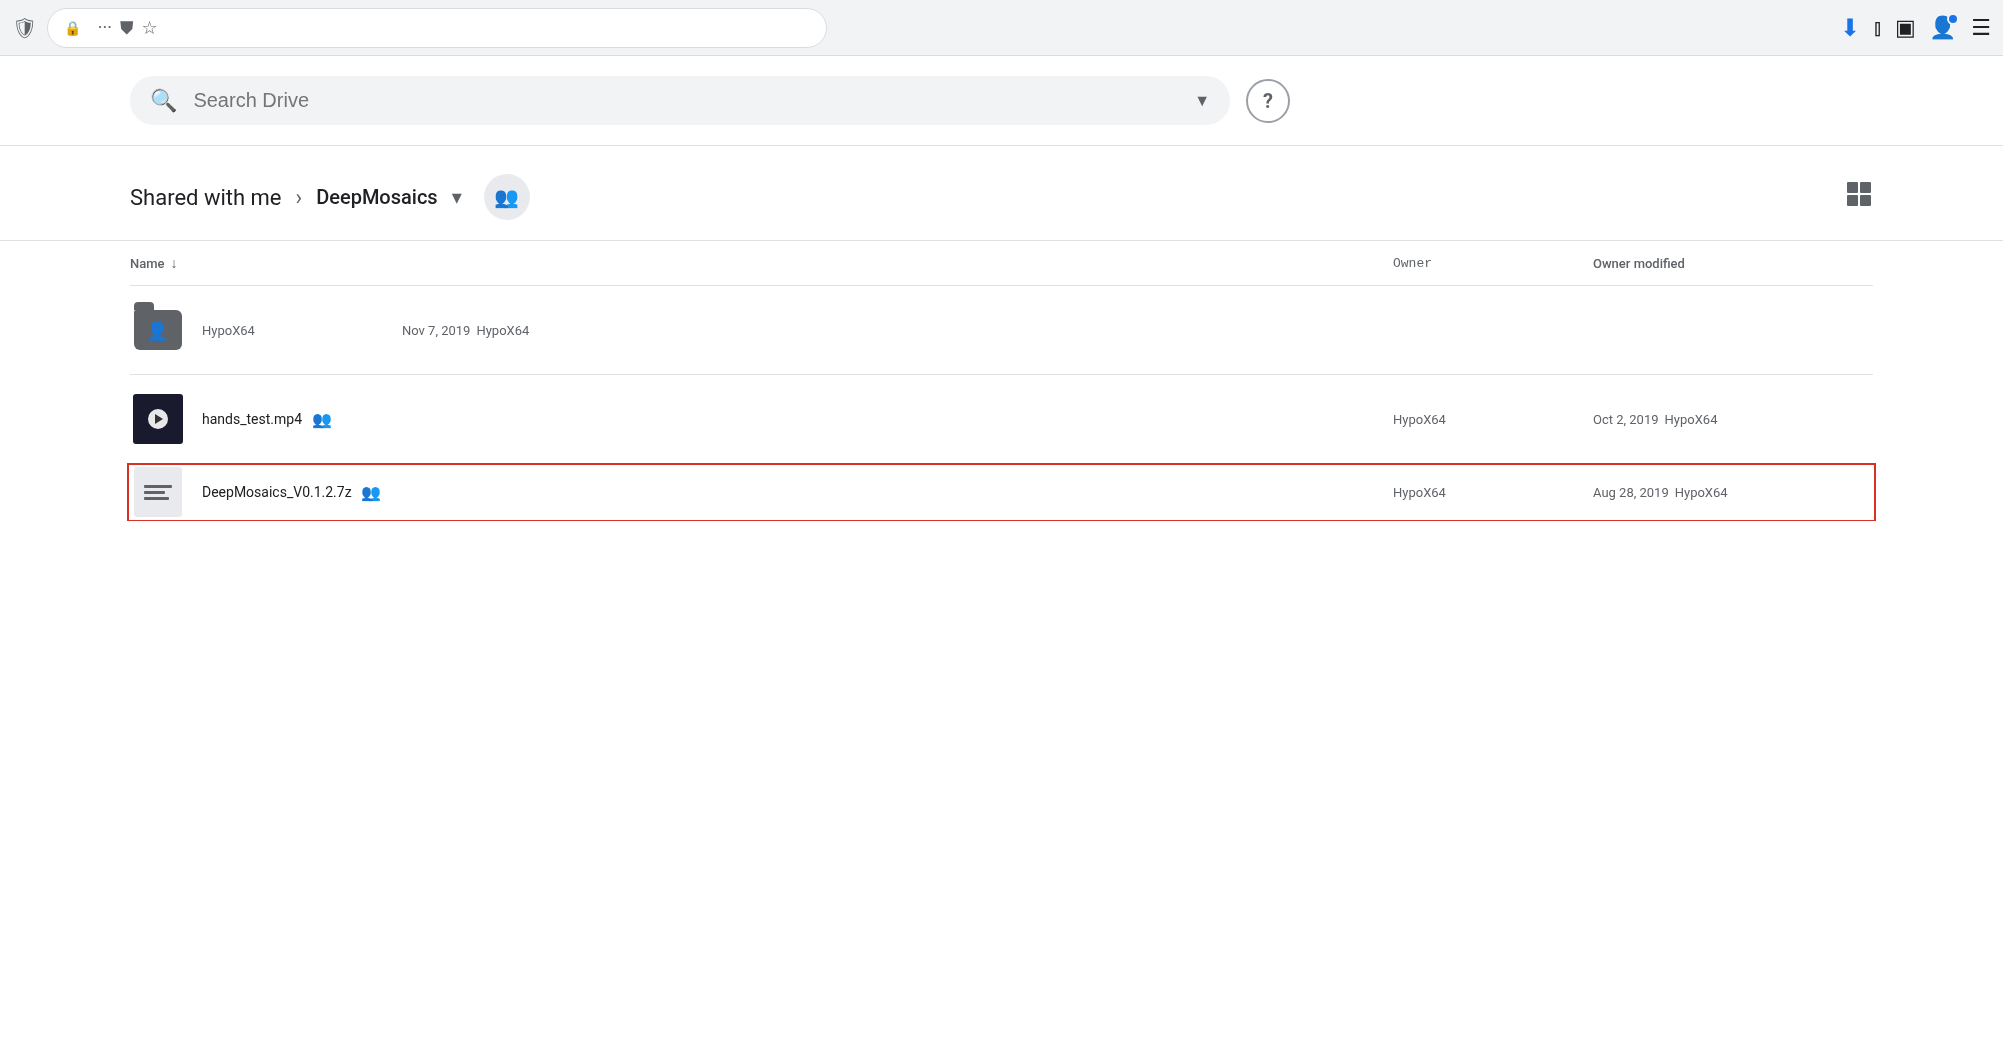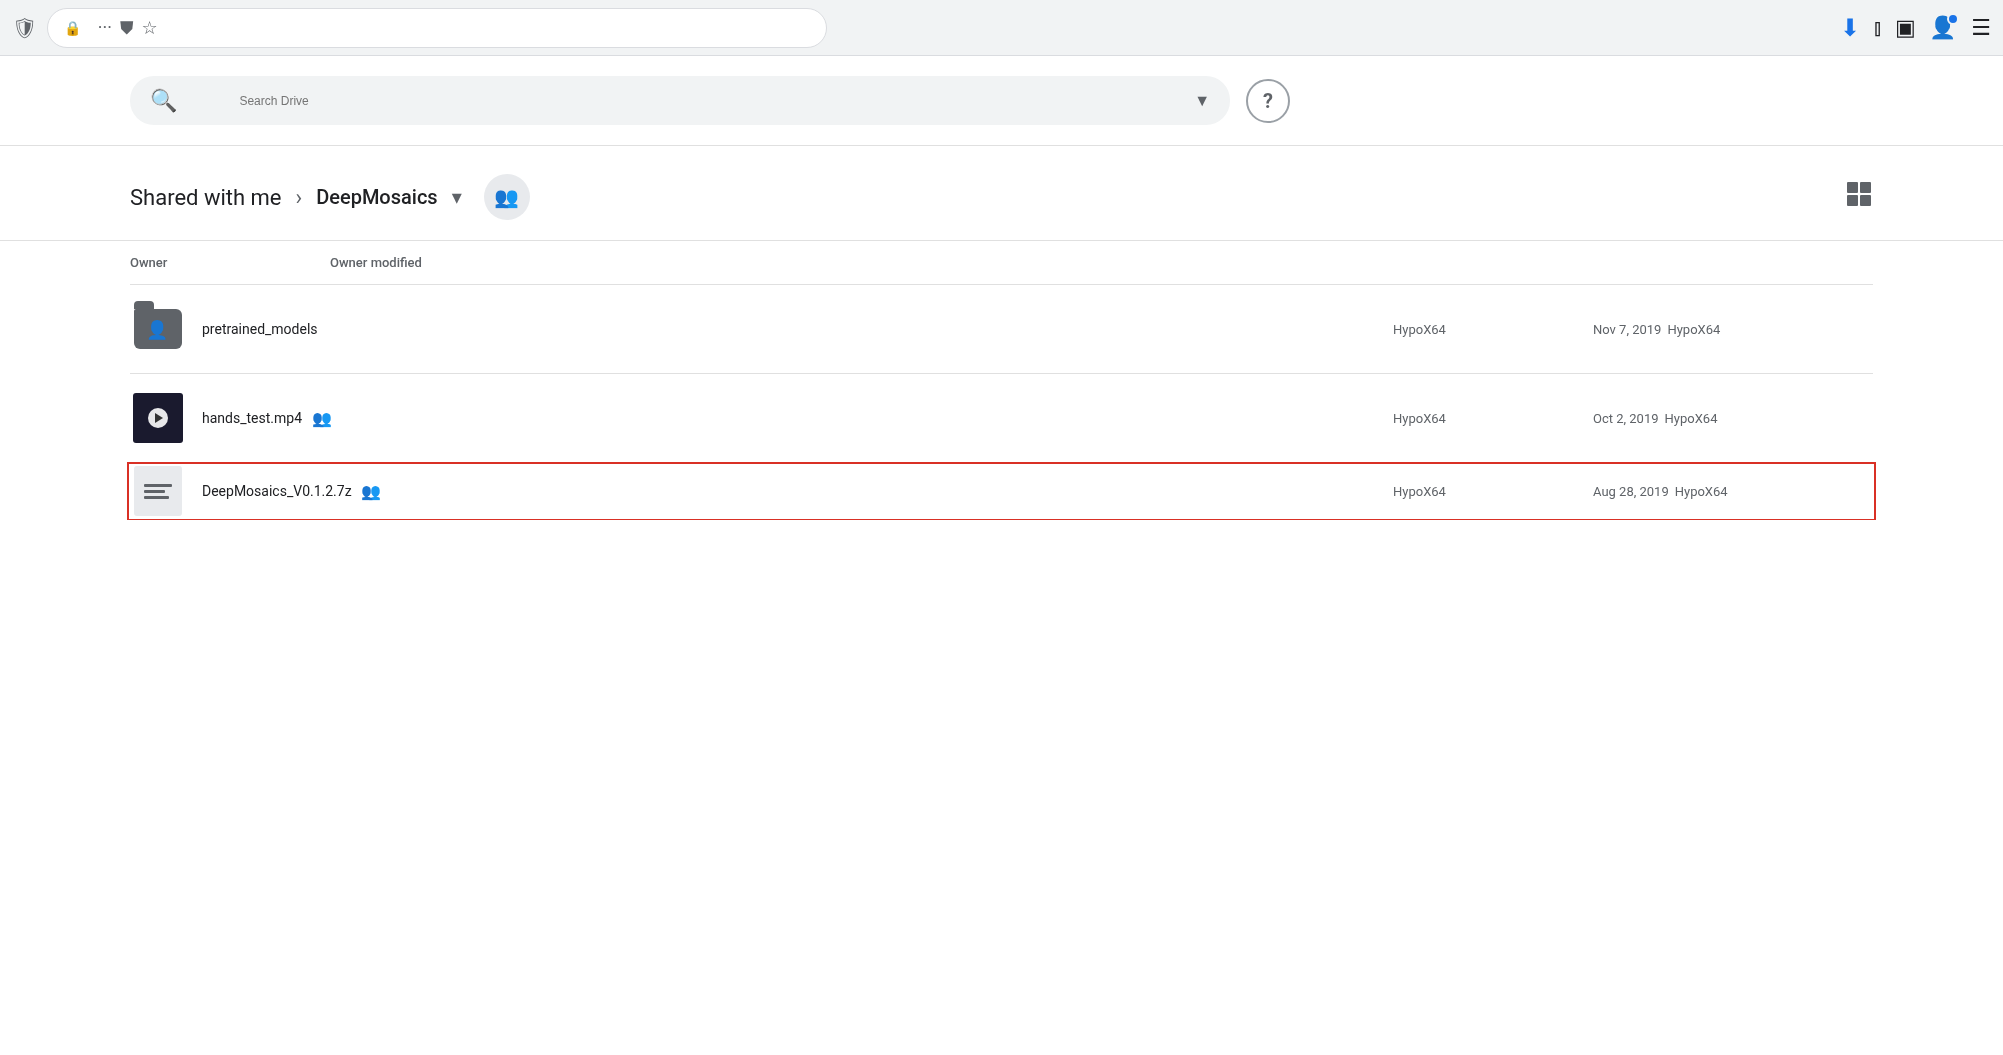--- a/index.html
+++ b/index.html
@@ -79,24 +79,23 @@
       padding: 12px 20px;
       flex: 1;
       max-width: 1100px;
       gap: 16px;
     }
     .search-icon { font-size: 22px; color: #5f6368; }
     .search-input {
       flex: 1;
       border: none;
       background: transparent;
-      font-size: 12px;
+      font-size: 20px;
       color: #9aa0a6;
       outline: none;
-      margin-left: 46px;
     }
     .search-chevron { font-size: 16px; color: #5f6368; }
     .help-btn {
       width: 44px; height: 44px;
       border-radius: 50%;
       border: 2px solid #9aa0a6;
       display: flex; align-items: center; justify-content: center;
       color: #5f6368;
       font-size: 20px;
       font-weight: bold;
@@ -155,21 +154,21 @@
     .file-table-header {
       display: flex;
       align-items: center;
       padding: 14px 0 14px 0;
       border-bottom: 1px solid #e0e0e0;
       color: #5f6368;
       font-size: 13px;
       font-weight: 500;
     }
     .col-name { flex: 1; display: flex; align-items: center; gap: 6px; }
-    .col-owner { width: 200px; }
+    .col-owner { width: 200px; font-family: Liberation Mono, monospace; }
     .col-modified { width: 280px; }
 
     
     .file-row {
       display: flex;
       align-items: center;
       padding: 16px 0;
       border-bottom: 1px solid #e0e0e0;
       cursor: pointer;
     }
@@ -319,32 +318,33 @@
         <rect x="15" y="2" width="11" height="11" fill="#5f6368" rx="1"></rect>
         <rect x="2" y="15" width="11" height="11" fill="#5f6368" rx="1"></rect>
         <rect x="15" y="15" width="11" height="11" fill="#5f6368" rx="1"></rect>
       </svg>
     </div>
   </div>
 
   <div class="file-list">
 
     <div class="file-table-header">
+      <div class="col-name">
+        <span>Name</span>
+        <span class="sort-arrow">↓</span>
+      </div>
       <div class="col-owner">Owner</div>
       <div class="col-modified">Owner modified</div>
     </div>
 
     <div class="file-row">
       <div class="file-icon-wrapper">
         <div class="folder-icon-shared">
           <span class="folder-person">👤</span>
         </div>
-      </div>
-      <div class="file-name-cell">
-        <span class="file-name">pretrained_models</span>
       </div>
       <div class="col-owner-val">HypoX64</div>
       <div class="col-modified-val">
         <span>Nov 7, 2019</span>
         <span>HypoX64</span>
       </div>
     </div>
 
     <div class="file-row">
       <div class="file-icon-wrapper">

